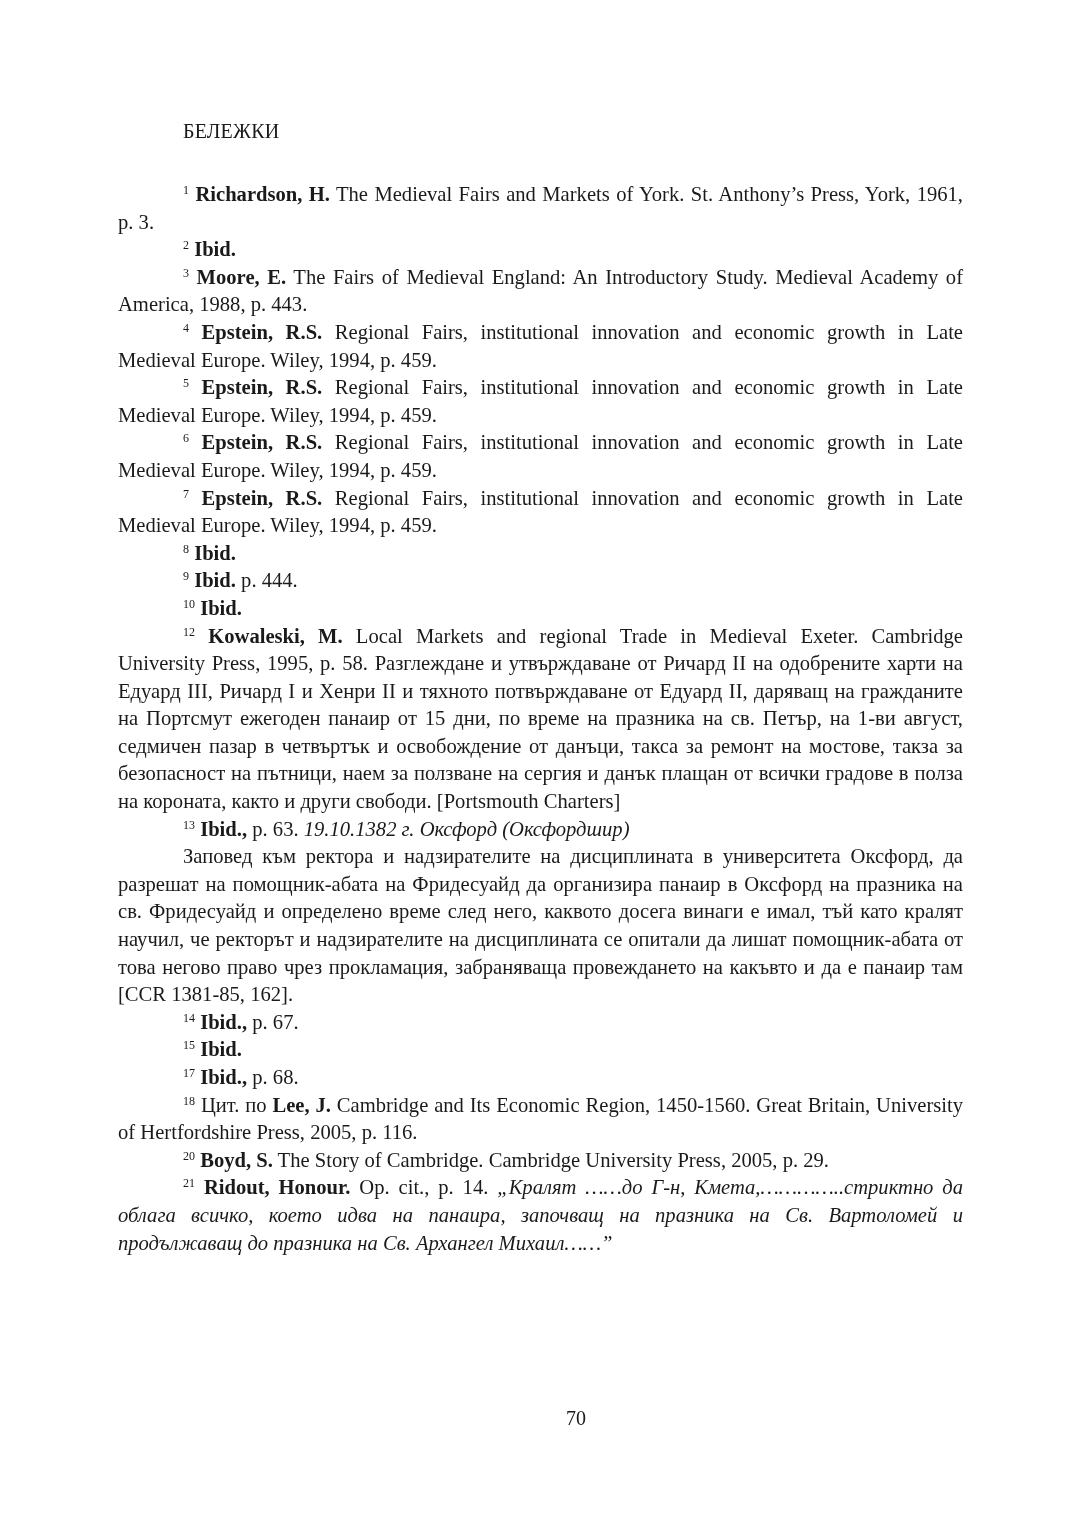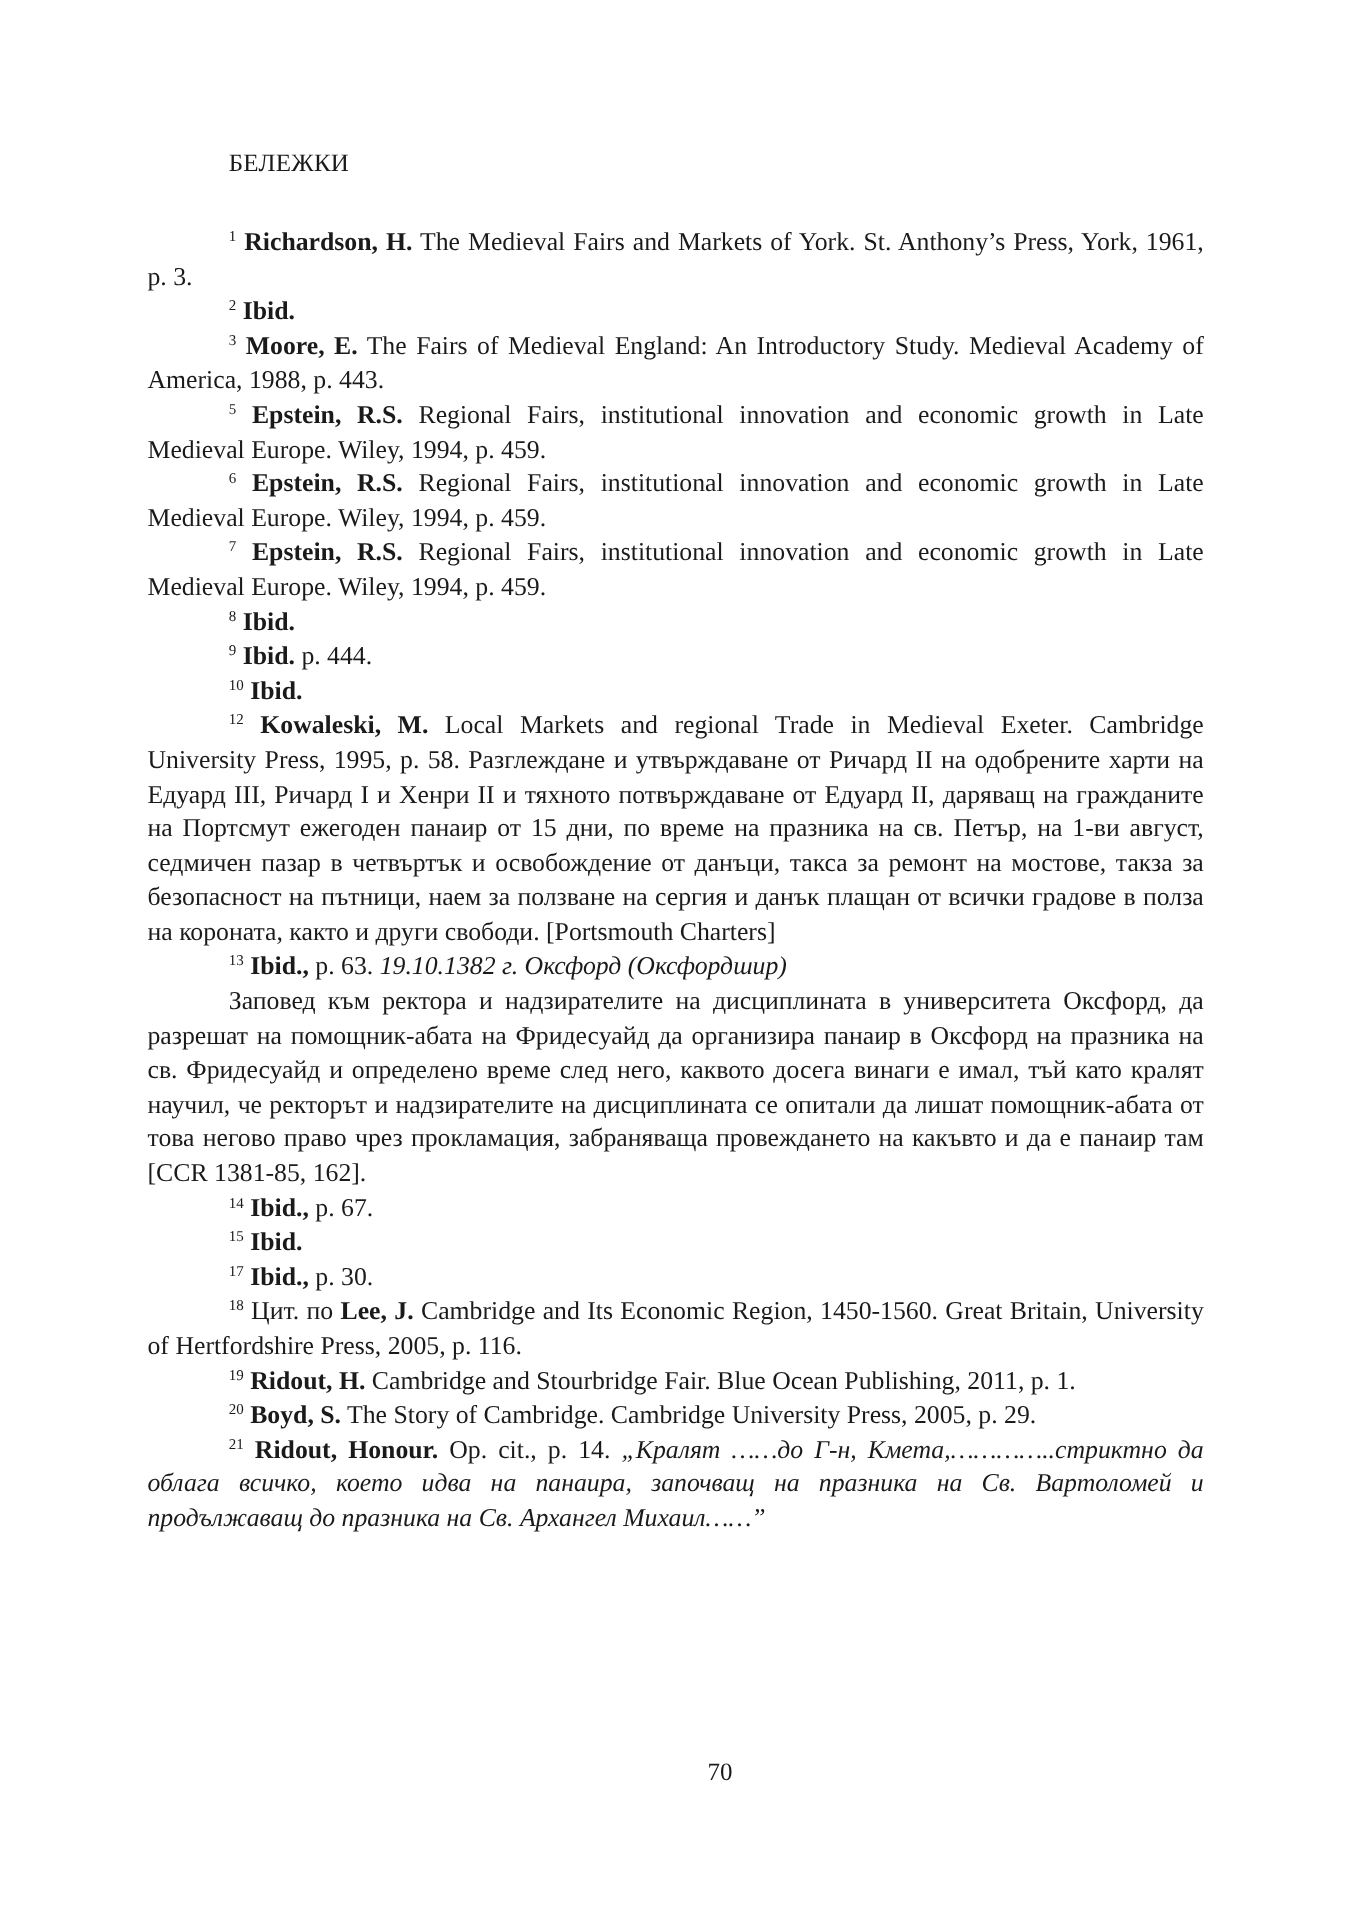--- a/index.html
+++ b/index.html
@@ -15,31 +15,31 @@
 </style>
 </head>
 <body>
 
 <div class="page">
   <div class="heading">БЕЛЕЖКИ</div>
   <div id="notes">
       <p class="note"><sup>1</sup> <span class="b">Richardson, H.</span><span> The Medieval Fairs and Markets of York. St. Anthony’s Press, York, 1961, p. 3.</span></p>
       <p class="note"><sup>2</sup> <span class="b">Ibid.</span></p>
       <p class="note"><sup>3</sup> <span class="b">Moore, E.</span><span> The Fairs of Medieval England: An Introductory Study. Medieval Academy of America, 1988, p. 443.</span></p>
+      <p class="note"><sup>4</sup> <span class="b">Epstein, R.S.</span><span> Regional Fairs, institutional innovation and economic growth in Late Medieval Europe. Wiley, 1994, p. 459.</span></p>
       <p class="note"><sup>5</sup> <span class="b">Epstein, R.S.</span><span> Regional Fairs, institutional innovation and economic growth in Late Medieval Europe. Wiley, 1994, p. 459.</span></p>
       <p class="note"><sup>6</sup> <span class="b">Epstein, R.S.</span><span> Regional Fairs, institutional innovation and economic growth in Late Medieval Europe. Wiley, 1994, p. 459.</span></p>
       <p class="note"><sup>7</sup> <span class="b">Epstein, R.S.</span><span> Regional Fairs, institutional innovation and economic growth in Late Medieval Europe. Wiley, 1994, p. 459.</span></p>
       <p class="note"><sup>8</sup> <span class="b">Ibid.</span></p>
       <p class="note"><sup>9</sup> <span class="b">Ibid.</span><span> p. 444.</span></p>
       <p class="note"><sup>10</sup> <span class="b">Ibid.</span></p>
       <p class="note"><sup>12</sup> <span class="b">Kowaleski, M.</span><span> Local Markets and regional Trade in Medieval Exeter. Cambridge University Press, 1995, p. 58. Разглеждане и утвърждаване от Ричард II на одобрените харти на Едуард III, Ричард I и Хенри II и тяхното потвърждаване от Едуард II, даряващ на гражданите на Портсмут ежегоден панаир от 15 дни, по време на празника на св. Петър, на 1-ви август, седмичен пазар в четвъртък и освобождение от данъци, такса за ремонт на мостове, такза за безопасност на пътници, наем за ползване на сергия и данък плащан от всички градове в полза на короната, както и други свободи. [Portsmouth Charters]</span></p>
       <p class="note"><sup>13</sup> <span class="b">Ibid.,</span><span> p. 63. </span><span class="i">19.10.1382 г. Оксфорд (Оксфордшир)</span></p>
       <p class="note"><span>Заповед към ректора и надзирателите на дисциплината в университета Оксфорд, да разрешат на помощник-абата на Фридесуайд да организира панаир в Оксфорд на празника на св. Фридесуайд и определено време след него, каквото досега винаги е имал, тъй като кралят научил, че ректорът и надзирателите на дисциплината се опитали да лишат помощник-абата от това негово право чрез прокламация, забраняваща провеждането на какъвто и да е панаир там [CCR 1381-85, 162].</span></p>
       <p class="note"><sup>14</sup> <span class="b">Ibid.,</span><span> p. 67.</span></p>
       <p class="note"><sup>15</sup> <span class="b">Ibid.</span></p>
-      <p class="note"><sup>17</sup> <span class="b">Ibid.,</span><span> p. 30.</span></p>
+      <p class="note"><sup>17</sup> <span class="b">Ibid.,</span><span> p. 68.</span></p>
       <p class="note"><sup>18</sup> <span>Цит. по </span><span class="b">Lee, J.</span><span> Cambridge and Its Economic Region, 1450-1560. Great Britain, University of Hertfordshire Press, 2005, p. 116.</span></p>
-      <p class="note"><sup>19</sup> <span class="b">Ridout, H.</span><span> Cambridge and Stourbridge Fair. Blue Ocean Publishing, 2011, p. 1.</span></p>
       <p class="note"><sup>20</sup> <span class="b">Boyd, S.</span><span> The Story of Cambridge. Cambridge University Press, 2005, p. 29.</span></p>
       <p class="note"><sup>21</sup> <span class="b">Ridout, Honour.</span><span> Op. cit., p. 14. </span><span class="i">„Кралят ……до Г-н, Кмета,…………..стриктно да облага всичко, което идва на панаира, започващ на празника на Св. Вартоломей и продължаващ до празника на Св. Архангел Михаил……”</span></p>
     </div>
 </div>
 <div class="pagenum">70</div>
 
 </body></html>

